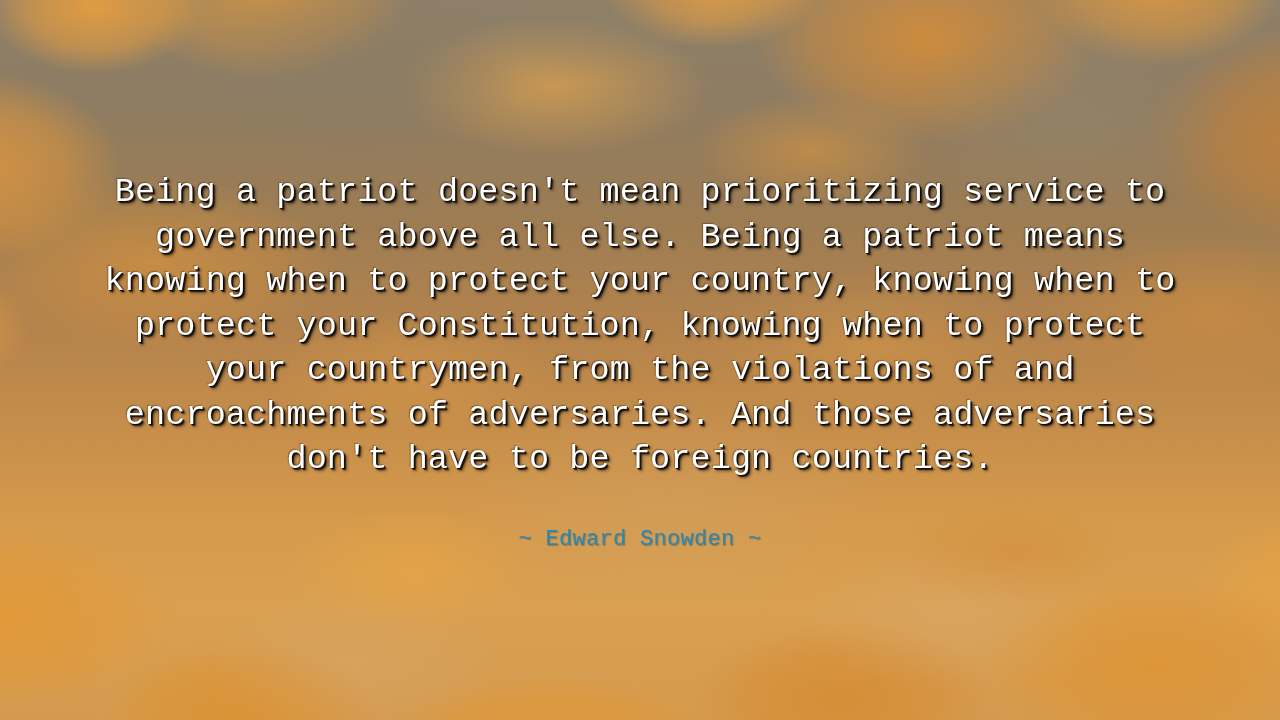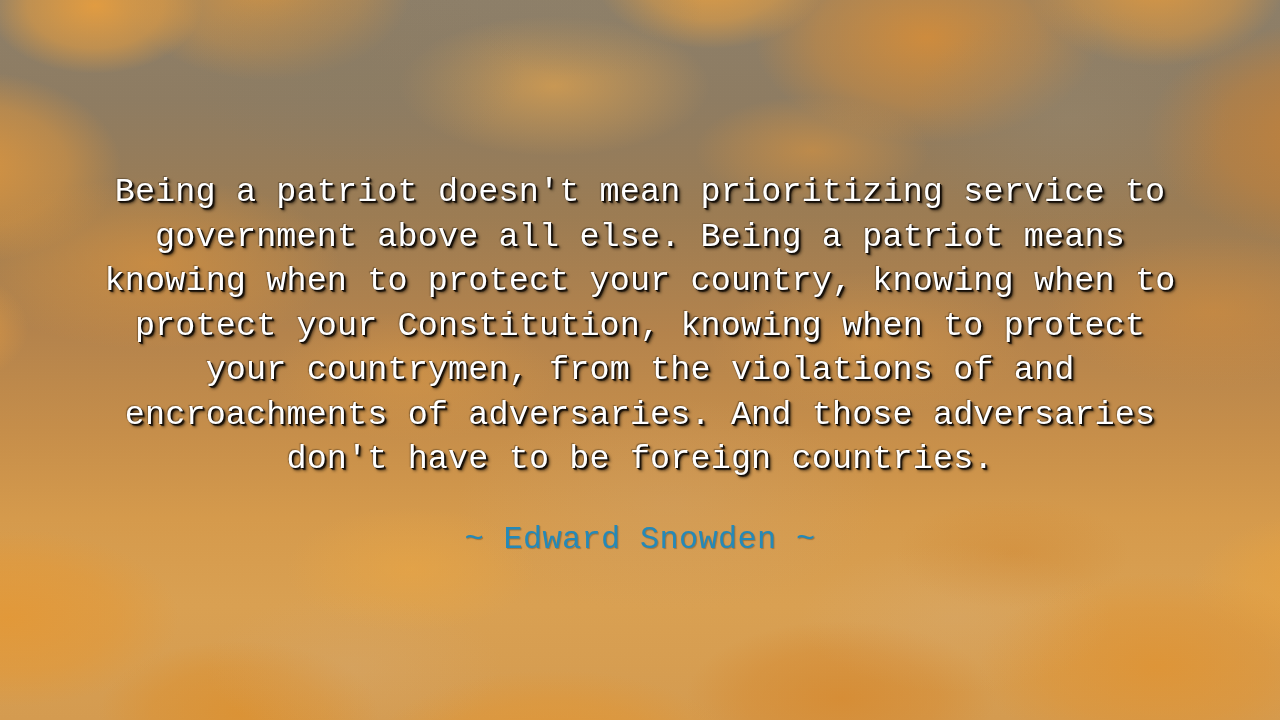--- a/index.html
+++ b/index.html
@@ -127,21 +127,21 @@
        1px 1px 0 rgba(18,12,6,0.95),
        2px 2px 1px rgba(18,12,6,0.85),
        3px 3px 3px rgba(18,12,6,0.55),
       -1px -1px 1px rgba(30,20,10,0.35);
   }
 
   .attribution {
     margin-top: 38px;
     text-align: center;
     color: #2489b8;
-    font-size: 32px;
+    font-size: 22px;
     line-height: 40px;
     font-weight: 400;
     letter-spacing: 0.3px;
     text-shadow: 1px 1px 1px rgba(40,28,12,0.30);
   }
 </style>
 </head>
 <body>
 
 <div id="stage">

